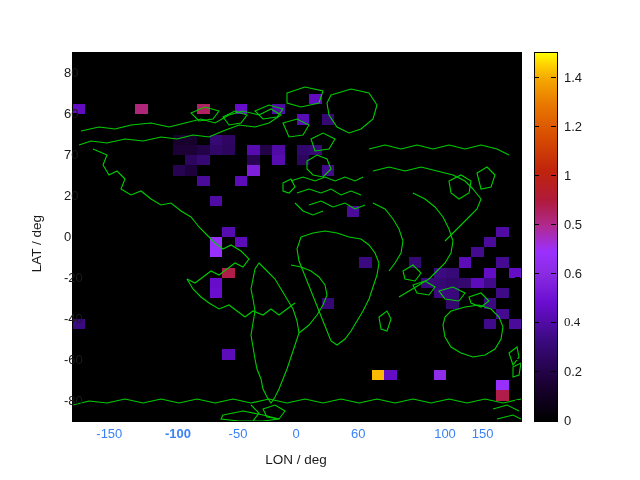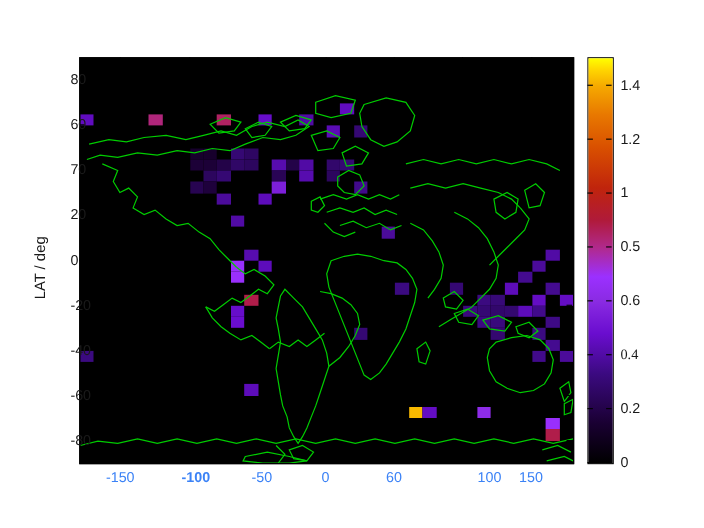--- a/index.html
+++ b/index.html
@@ -347,20 +347,21 @@
       <div class="ylab" style="top: 113.333px;">60</div>
       <div class="ylab" style="top: 154.222px;">70</div>
       <div class="ylab" style="top: 195.111px;">20</div>
       <div class="ylab" style="top: 236px;">0</div>
       <div class="ylab" style="top: 276.889px;">-20</div>
       <div class="ylab" style="top: 317.778px;">-40</div>
       <div class="ylab" style="top: 358.667px;">-60</div>
       <div class="ylab" style="top: 399.556px;">-80</div>
     </div>
 
+  <div id="xaxis-title">LON / deg</div>
   <div id="yaxis-title">LAT / deg</div>
 
   <div id="colorbar-frame">
     <div id="colorbar-gradient" style="background: linear-gradient(rgb(255, 255, 0) 0%, rgb(255, 212, 0) 3%, rgb(245, 168, 0) 7%, rgb(232, 120, 0) 14%, rgb(217, 80, 0) 22%, rgb(192, 36, 12) 32%, rgb(176, 26, 58) 40%, rgb(176, 42, 143) 47%, rgb(155, 48, 255) 54%, rgb(138, 43, 226) 60%, rgb(106, 13, 207) 68%, rgb(59, 10, 128) 78%, rgb(26, 0, 51) 90%, rgb(0, 0, 0) 100%);"></div>
   </div>
   <div id="colorbar-ticks">
       <div class="cb-tick-l" style="top: 420px; margin-left: 534px;"></div>
       <div class="cb-tick-r" style="top: 420px; margin-left: 534px;"></div>
       <div class="cb-lab" style="top: 420px;">0</div>
       <div class="cb-tick-l" style="top: 370.933px; margin-left: 534px;"></div>

